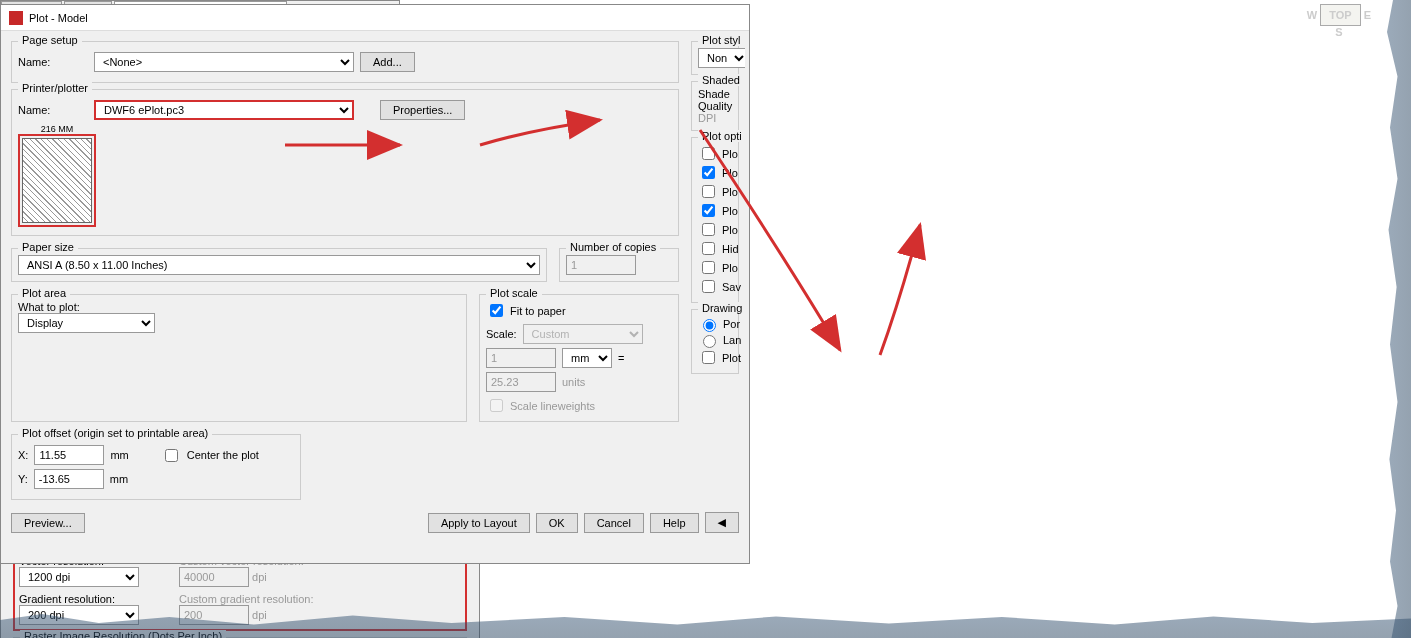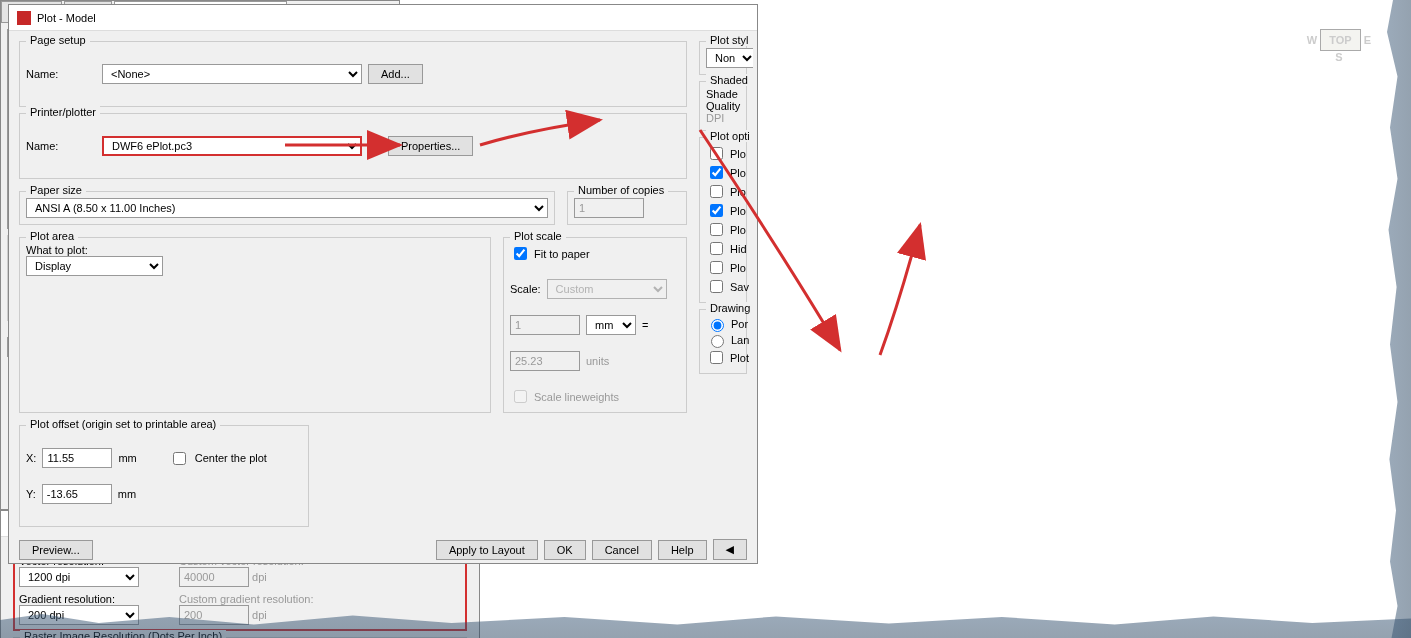--- a/index.html
+++ b/index.html
@@ -8,30 +8,30 @@
 .window { position: absolute; background: #f0f0f0; border: 1px solid #888; }
 .titlebar { background: #fff; height: 26px; display: flex; align-items: center; padding: 0 8px; border-bottom: 1px solid #ddd; }
 .titlebar .icon { width: 14px; height: 14px; background: #c62828; margin-right: 6px; }
 .titlebar .title { flex: 1; }
 .titlebar .ctrl { width: 20px; text-align: center; cursor: pointer; }
 
 .group { border: 1px solid #ccc; margin: 6px; padding: 6px; position: relative; background: #f0f0f0; }
 .group-title { position: absolute; top: -8px; left: 6px; background: #f0f0f0; padding: 0 4px; }
 
 label, span { white-space: nowrap; }
-.row { display: flex; align-items: center; gap: 6px; margin: 16px 0; }
+.row { display: flex; align-items: center; gap: 6px; margin: 4px 0; }
 .lbl { width: 70px; }
 select, input[type=text] { border: 1px solid #999; background: #fff; height: 20px; padding: 0 4px; }
 select.wide { width: 260px; }
 input.num { width: 70px; }
 button { background: #e1e1e1; border: 1px solid #999; padding: 3px 12px; cursor: pointer; }
 .chk { display: flex; align-items: center; gap: 4px; }
 
 
-#plot-win { left: 8px; top: 4px; width: 750px; height: 560px; z-index: 1; }
+#plot-win { left: 0; top: 4px; width: 750px; height: 560px; z-index: 1; }
 #plot-body { padding: 4px; }
 
 
 #tree-win { left: 565px; top: 0; width: 400px; height: 510px; z-index: 2; background: #f0f0f0; border: 1px solid #888; }
 .tabs { display: flex; border-bottom: 1px solid #999; background: #f0f0f0; }
 .tab { padding: 4px 10px; border: 1px solid #999; border-bottom: none; background: #e4e4e4; margin-right: 2px; cursor: pointer; }
 .tab.active { background: #fff; }
 .tree { background: #fff; border: 1px solid #999; margin: 6px; padding: 4px; height: 200px; overflow: auto; }
 .tree div { padding: 1px 0; }
 .ind1 { padding-left: 14px !important; }
@@ -41,21 +41,21 @@
 
 #props-win { left: 903px; top: 106px; width: 480px; height: 510px; z-index: 3; background: #f0f0f0; border: 1px solid #888; }
 #props-win .titlebar { background: #fff; }
 
 .red-box { border: 2px solid #d32f2f; padding: 4px; }
 
 
 svg.arrows { position: absolute; left: 0; top: 0; width: 1411px; height: 638px; z-index: 10; pointer-events: none; }
 
 
-.viewcube { position: absolute; right: 40px; top: 29px; z-index: 0; color: #ccc; font-weight: bold; }
+.viewcube { position: absolute; right: 40px; top: 4px; z-index: 0; color: #ccc; font-weight: bold; }
 .viewcube .face { border: 1px solid #aaa; padding: 4px 8px; display: inline-block; background: #f4f4f0; }
 
 
 .torn { position: absolute; left: 0; bottom: 0; width: 1411px; height: 30px; background: linear-gradient(#3b5a7a,#2a4560); clip-path: polygon(0 40%, 3% 20%, 7% 50%, 12% 30%, 18% 55%, 25% 25%, 32% 50%, 40% 30%, 48% 55%, 55% 28%, 63% 52%, 71% 30%, 79% 55%, 86% 28%, 93% 50%, 100% 35%, 100% 100%, 0 100%); opacity: .5; }
 .torn2 { position: absolute; right: 0; top: 0; width: 30px; height: 638px; background: linear-gradient(90deg,#3b5a7a,#2a4560); clip-path: polygon(40% 0, 20% 5%, 55% 12%, 30% 20%, 55% 28%, 25% 36%, 52% 45%, 30% 54%, 55% 63%, 28% 72%, 50% 80%, 30% 88%, 55% 95%, 35% 100%, 100% 100%, 100% 0); opacity: .5; }
 
 .disabled { color: #999; }
 input.disabled, select.disabled { background: #f0f0f0; color: #999; }
 
 .preview-box { border: 1px solid #666; width: 70px; height: 85px; position: relative; background: repeating-linear-gradient(45deg,#fff,#fff 3px,#999 3px,#999 4px); }
@@ -90,41 +90,45 @@
         </div>
 
         <div class="group">
           <span class="group-title">Printer/plotter</span>
           <div class="row">
             <span class="lbl">Name:</span>
             <select class="wide" style="border:2px solid #d32f2f"><option>DWF6 ePlot.pc3</option></select>
             <button style="margin-left:20px">Properties...</button>
           </div>
           <div style="display:flex">
+            <div style="text-align:center">
+              <div style="font-size:9px">216 MM</div>
+              <div class="preview-frame"><div class="preview-box"></div></div>
+            </div>
           </div>
         </div>
 
         <div style="display:flex">
           <div class="group" style="flex:1">
             <span class="group-title">Paper size</span>
             <select style="width:100%"><option>ANSI A (8.50 x 11.00 Inches)</option></select>
           </div>
           <div class="group" style="width:120px">
             <span class="group-title">Number of copies</span>
             <input type="text" class="num disabled" disabled="" value="1" style="">
           </div>
         </div>
 
         <div style="display:flex">
           <div class="group" style="flex:1">
             <span class="group-title">Plot area</span>
             <div>What to plot:</div>
             <select style="width:137px"><option>Display</option></select>
           </div>
-          <div class="group" style="width:184px">
+          <div class="group" style="width:200px">
             <span class="group-title">Plot scale</span>
             <div class="chk">
                 <input type="checkbox" checked="" style="">
                 <span>Fit to paper</span>
               </div>
             <div class="row">
                 <span>Scale:</span>
                 <select class="disabled" disabled="" style="width:120px"><option>Custom</option></select>
               </div>
             <div class="row">

